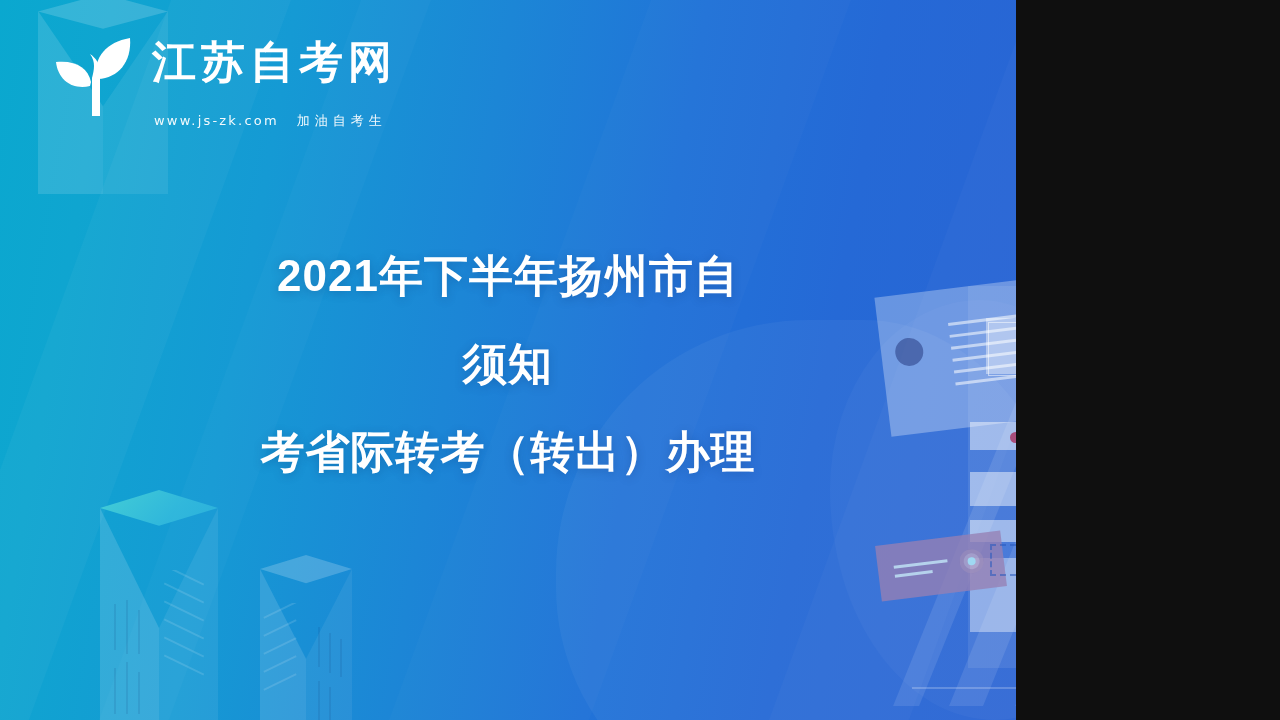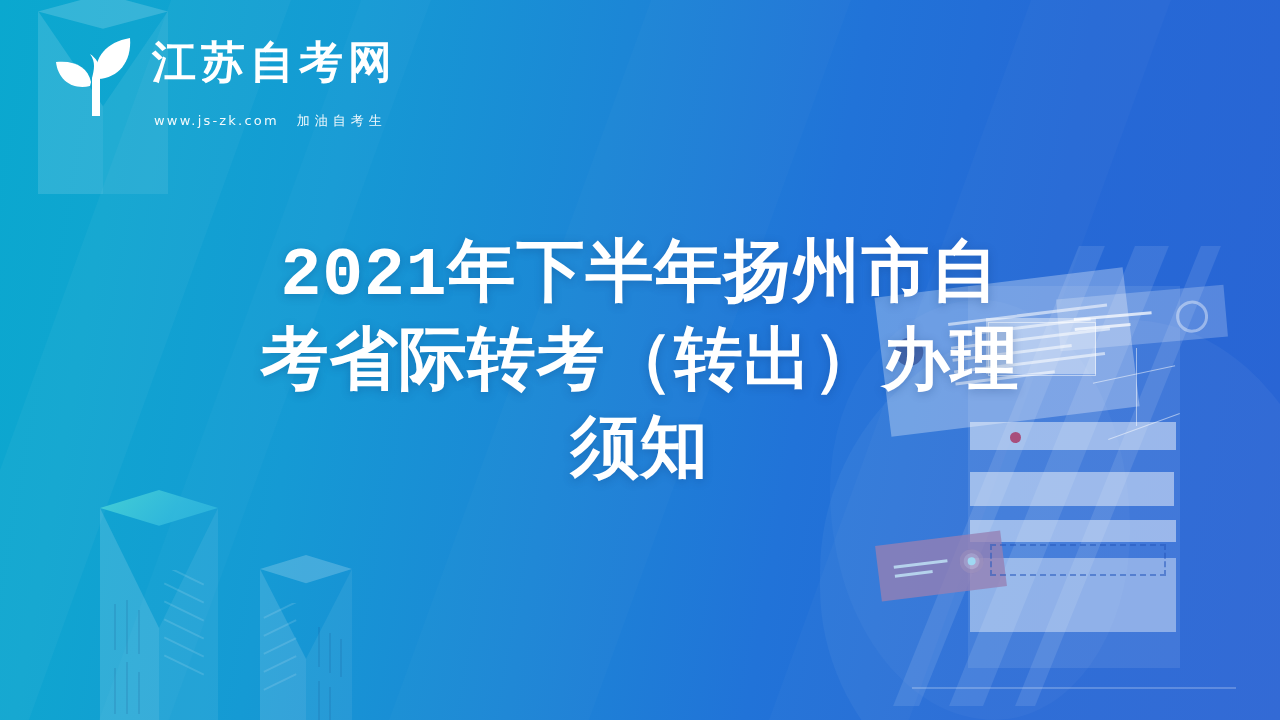--- a/index.html
+++ b/index.html
@@ -2,21 +2,21 @@
 <html><head>
 <meta charset="utf-8">
 <style>
   html, body {
     margin: 0;
     padding: 0;
     background: #0f0f0f;
   }
   #stage {
     position: relative;
-    width: 1280px;
+    width: 1016px;
     height: 720px;
     overflow: hidden;
     font-family: "Liberation Sans", "DejaVu Sans", sans-serif;
     background: linear-gradient(100deg,
         #0aa8cf 0%,
         #0fa5d0 10%,
         #159ad4 26%,
         #1c86d6 45%,
         #2173d8 62%,
         #2569d6 78%,
@@ -265,23 +265,23 @@
     background: rgba(255,255,255,0.22);
   }
 
   
   #headline {
     position:absolute;
     left: 0; right: 0;
     top: 232px;
     text-align: center;
     color: #ffffff;
-    font-family: Liberation Mono, monospace;
+    font-family: Liberation Sans, sans-serif;
     font-weight: 700;
-    font-size: 68px;
+    font-size: 44px;
     line-height: 88px;
     letter-spacing: 1px;
     text-shadow: 0 2px 10px rgba(10,50,110,0.28);
   }
   #headline .hl-line { display:block; }
   #headline .hl-line.l1 { padding: 0 190px; }
   #headline .hl-line.l2 { padding: 0 180px; }
 </style>
 </head>
 <body>
@@ -400,17 +400,17 @@
       <path d="M47 50 C44 36 32 28 12 30 C14 48 28 58 46 54 Z" fill="#ffffff"></path>
     </svg>
     <div id="logo-wordmark">江苏自考网</div>
     <div id="logo-tagline">
       <span>www.js-zk.com</span><span class="cn">加油自考生</span>
     </div>
   </div>
 
   <div id="headline">
     <span class="hl-line l1">2021年下半年扬州市自</span>
+    <span class="hl-line l3">须知</span>
     <span class="hl-line l2">考省际转考（转出）办理</span>
-    <span class="hl-line l3">须知</span>
   </div>
 
 </div>
 
 </body></html>

